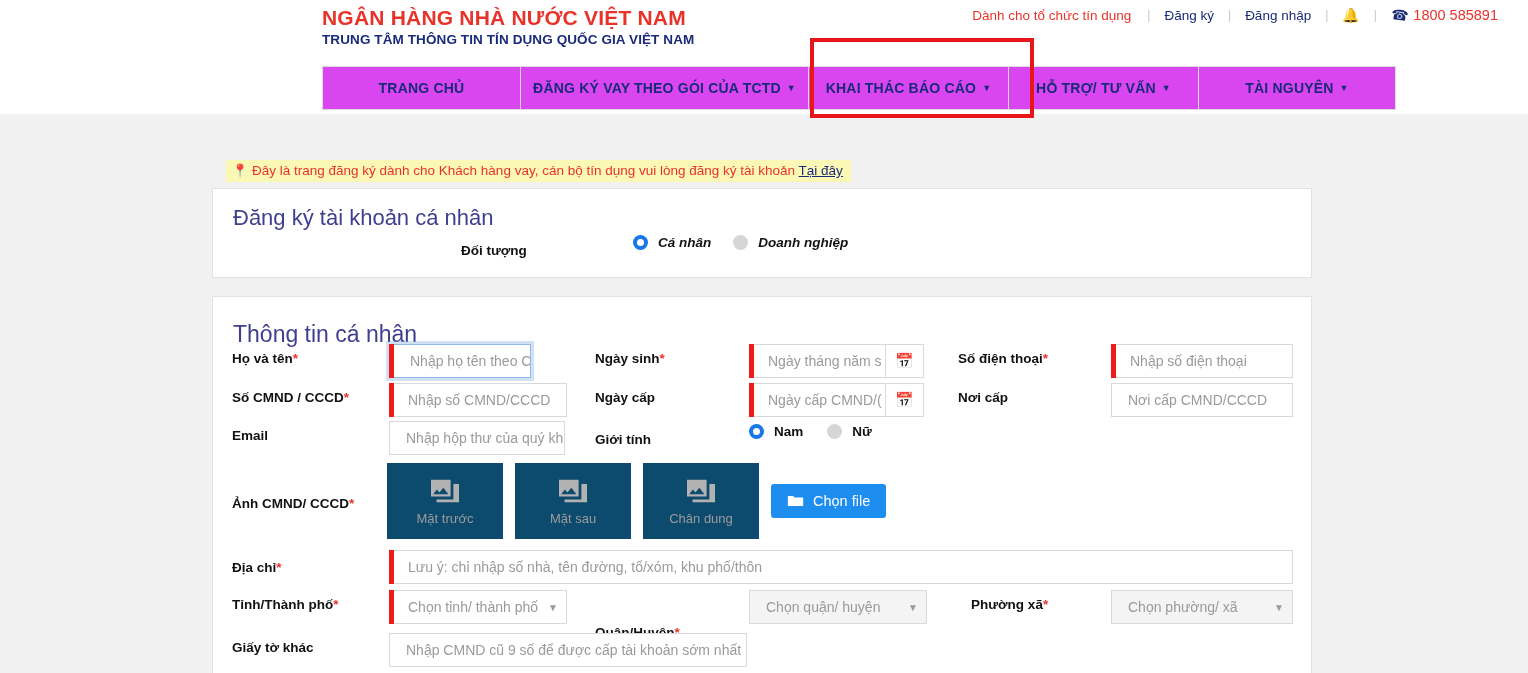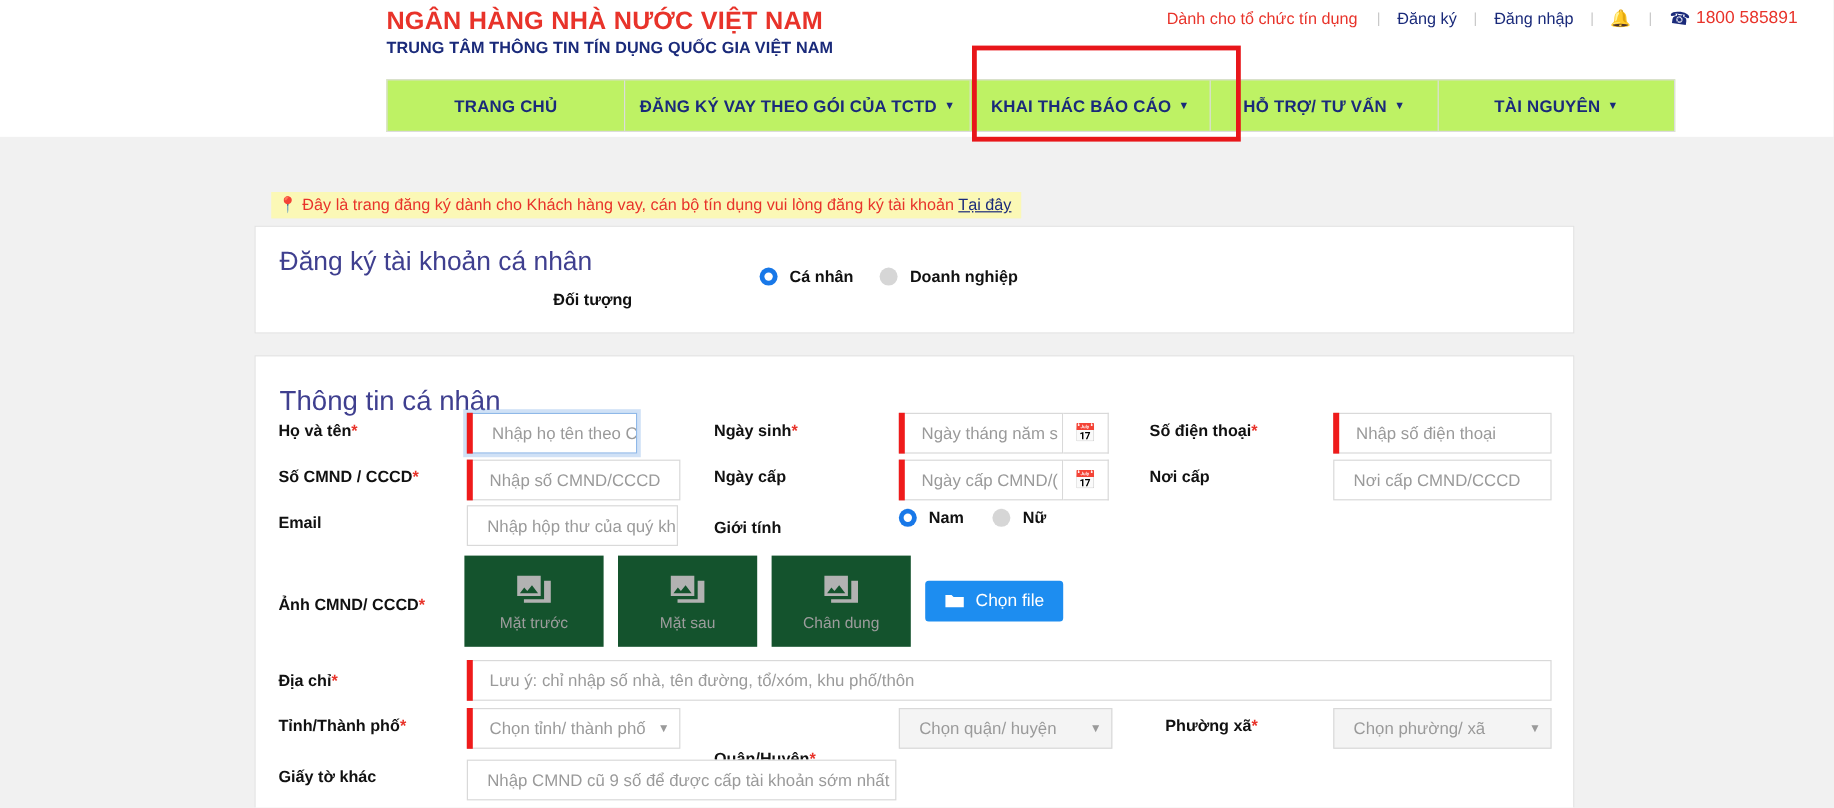--- a/index.html
+++ b/index.html
@@ -38,21 +38,21 @@
   .logo-sub { font-size:13px; font-weight:bold; color:#2d2f9e; margin-top:1px; letter-spacing:-0.2px;}
   .logo-sub .r { color:#e8332a; }
 
   .org { position:absolute; left:322px; top:4px; }
   .org-line1 { color:#e8332a; font-size:21px; font-weight:bold; letter-spacing:0.2px; line-height:1.3; }
   .org-line2 { color:#1a2a7a; font-size:13.5px; font-weight:bold; letter-spacing:0.1px; margin-top:1px; }
 
   
   .nav {
     position:absolute; left:322px; top:66px;
-    display:flex; border:1px solid #dcdcdc; background:#bef264;
+    display:flex; border:1px solid #dcdcdc; background:#d946ef;
     height:44px;
   }
   .nav-item {
     display:flex; align-items:center; justify-content:center;
     border-right:1px solid #dcdcdc;
     color:#1a2a7a; font-size:14px; font-weight:600;
     letter-spacing:0.2px; white-space:nowrap; cursor:pointer;
   }
   .nav-item:last-child { border-right:none; }
   .nav-item .caret { margin-left:6px; font-size:9px; }
@@ -121,21 +121,21 @@
   .rd { width:15px; height:15px; border-radius:50%; background:#d6d6d6; display:inline-block; }
   .rd.on { background:#1878e8; position:relative; }
   .rd.on::after {
     content:""; position:absolute; left:4px; top:4px; width:7px; height:7px;
     border-radius:50%; background:#fff;
   }
   .rd-lbl { font-size:13.5px; font-weight:bold; color:#111; }
 
   
   .imgbox {
-    width:116px; height:76px; background:#14532d;
+    width:116px; height:76px; background:#0c4a6e;
     display:flex; flex-direction:column; align-items:center; justify-content:center;
     gap:6px;
   }
   .imgbox svg { width:34px; height:28px; fill:#b2b2b2; }
   .imgbox span { font-size:13px; color:#9c9c9c; }
 
   .btn-file {
     background:#1d8df0; color:#fff; font-size:14.5px;
     height:34px; padding:0 16px; border:none; border-radius:3px;
     display:inline-flex; align-items:center; gap:9px; cursor:pointer;
@@ -199,21 +199,21 @@
   <span class="pin">📍</span>
   <span>Đây là trang đăng ký dành cho Khách hàng vay, cán bộ tín dụng vui lòng đăng ký tài khoản</span>
   <a href="#">Tại đây</a>
 </div>
 
 <div class="panel panel-a">
   <div class="panel-title">Đăng ký tài khoản cá nhân</div>
   <div class="abs" style="left:248px; top:52px;">
     <span class="lbl">Đối tượng</span>
   </div>
-  <div class="abs radio-row" style="left:420px; top:34px;">
+  <div class="abs radio-row" style="left:420px; top:46px;font-style:italic;">
     <span class="rd on"></span>
     <span class="rd-lbl">Cá nhân</span>
     <span class="rd" style="margin-left:12px"></span>
     <span class="rd-lbl">Doanh nghiệp</span>
   </div>
 </div>
 
 <div class="panel panel-b">
   <div class="panel-title">Thông tin cá nhân</div>
 

